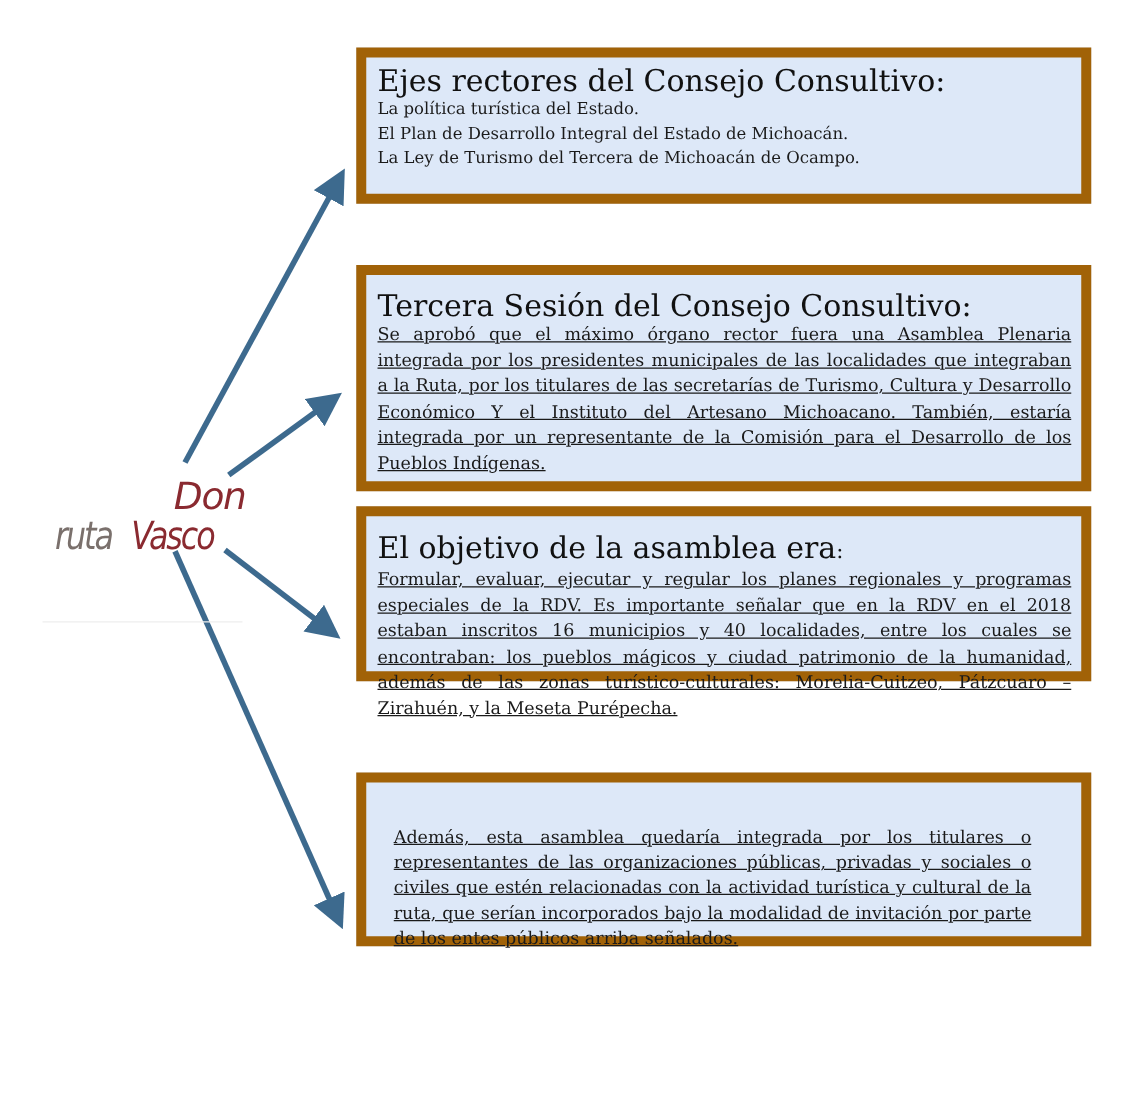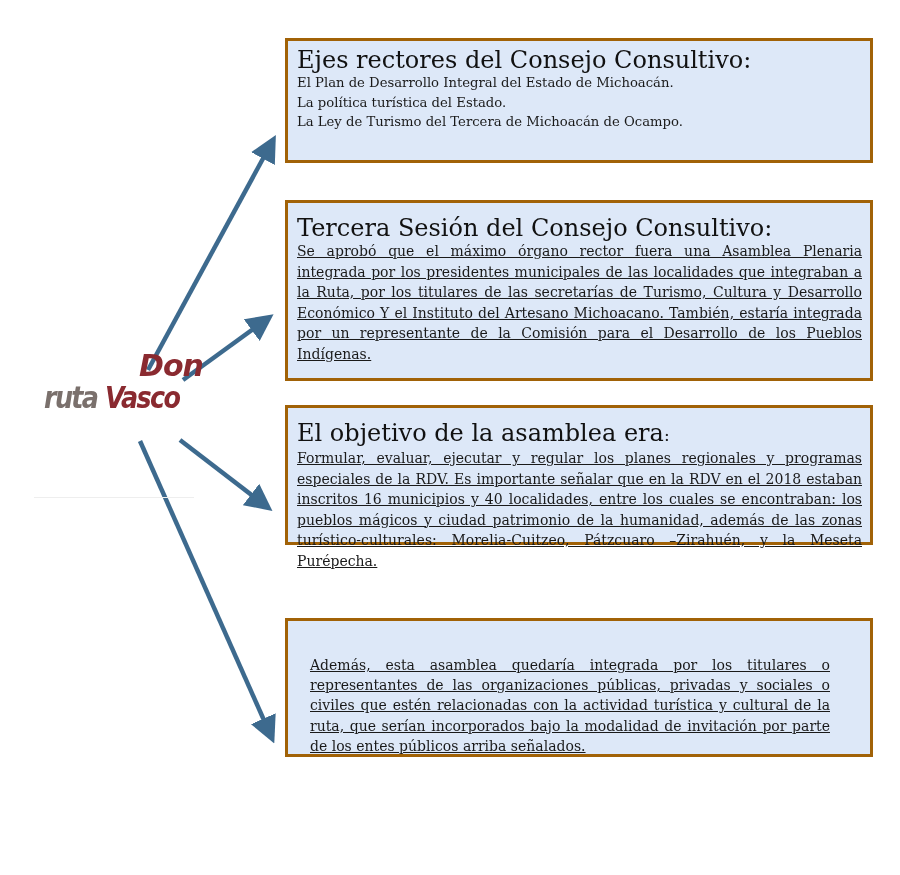--- a/index.html
+++ b/index.html
@@ -1,27 +1,27 @@
 <!DOCTYPE html>
 <html><head>
 <meta charset="utf-8">
 <style>
   html, body { margin:0; padding:0; }
   body { width:900px; height:875px; background:#ffffff; position:relative; overflow:hidden; font-family:"DejaVu Serif", "Liberation Serif", serif; }
-  .box { position:absolute; left:285px; width:588px; background:#dde8f8; border:3px solid #a16207; box-sizing:border-box; color:#1a1a1a; }
+  .box { position:absolute; left:285px; width:588px; background:#dde8f8; border:8px solid #a16207; box-sizing:border-box; color:#1a1a1a; }
   .box h2 { margin:0; font-weight:normal; font-family:"DejaVu Serif", serif; font-size:24px; line-height:26px; color:#111; }
   .box h2 .colon-small { font-size:17px; }
   .box p { margin:0; font-family:"DejaVu Serif", serif; font-size:14px; line-height:20.5px; text-align:justify;text-decoration:underline; }
   .box .list-line { display:block; font-size:13.2px; line-height:19.5px; }
   #box1 { top:38px; height:125px; padding:6px 8px 0 9px; }
-  #box2 { top:200px; height:181px; padding:12px 8px 0 9px; }
+  #box2 { top:212px; height:181px; padding:12px 8px 0 9px; }
   #box3 { top:405px; height:140px; padding:12px 8px 0 9px; }
   #box4 { top:618px; height:139px; padding:34px 40px 0 22px; }
   #box4 p { line-height:20.2px; }
-  .logo { position:absolute; left:44px; top:348px; width:160px; height:80px;font-weight:bold; }
+  .logo { position:absolute; left:44px; top:380px; width:160px; height:80px; }
   .logo .don { position:absolute; left:95px; top:0px; font-family:"DejaVu Sans", sans-serif; font-style:italic; font-size:30px; color:#8a2a30; letter-spacing:-1px; }
   .logo .ruta { position:absolute; left:0px; top:31px; font-family:"DejaVu Sans", sans-serif; font-style:italic; font-size:31px; color:#7a706c; letter-spacing:-2px; transform:scaleX(0.82); transform-origin:left; }
   .logo .vasco { position:absolute; left:61px; top:31px; font-family:"DejaVu Sans", sans-serif; font-style:italic; font-size:31px; color:#8a2a30; letter-spacing:-2px; transform:scaleX(0.82); transform-origin:left; }
   .logo-rule { position:absolute; left:34px; top:497px; width:160px; height:1px; background:#eeeeee; }
   svg.arrows { position:absolute; left:0; top:0; width:900px; height:875px; pointer-events:none; }
 </style>
 </head>
 <body>
 
 <svg class="arrows" viewBox="0 0 900 875">
@@ -38,22 +38,22 @@
 
 <div class="logo">
   <span class="don">Don</span>
   <span class="ruta">ruta</span>
   <span class="vasco">Vasco</span>
 </div>
 <div class="logo-rule"></div>
 
 <div class="box" id="box1">
   <h2>Ejes rectores del Consejo Consultivo:</h2>
+  <span class="list-line">La política turística del Estado.</span>
   <span class="list-line">El Plan de Desarrollo Integral del Estado de Michoacán.</span>
-  <span class="list-line">La política turística del Estado.</span>
   <span class="list-line">La Ley de Turismo del Tercera de Michoacán de Ocampo.</span>
 </div>
 
 <div class="box" id="box2">
   <h2>Tercera Sesión del Consejo Consultivo:</h2>
   <p>Se aprobó que el máximo órgano rector fuera una Asamblea Plenaria integrada por los presidentes municipales de las localidades que integraban a la Ruta,  por los titulares de las secretarías de Turismo, Cultura y Desarrollo Económico Y el Instituto del Artesano Michoacano. También, estaría integrada por un representante de la Comisión para el Desarrollo de los Pueblos Indígenas.</p>
 </div>
 
 <div class="box" id="box3">
   <h2><span>El objetivo de la asamblea era</span><span class="colon-small">:</span></h2>

